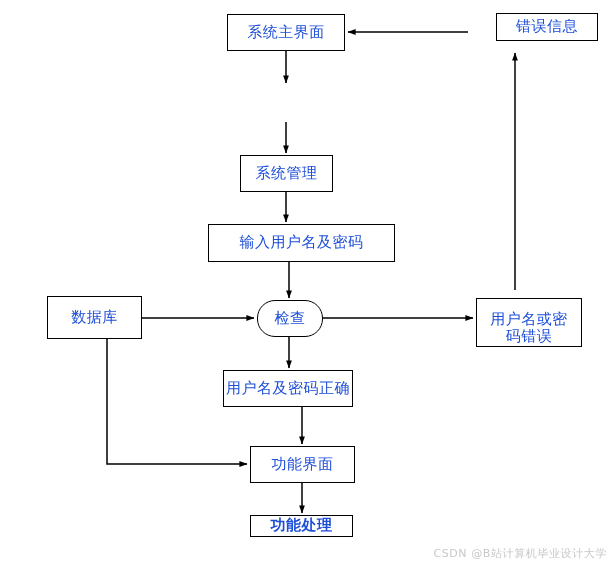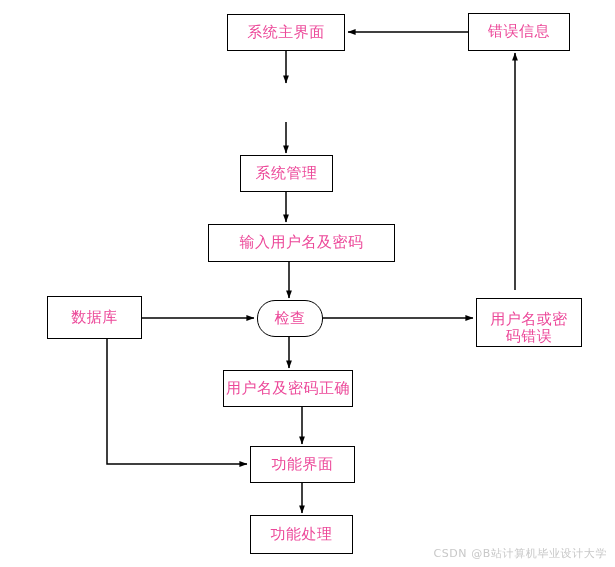--- a/index.html
+++ b/index.html
@@ -19,21 +19,21 @@
   }
   .node {
     position: absolute;
     box-sizing: border-box;
     border: 1.4px solid #000000;
     background: #ffffff;
     display: flex;
     align-items: center;
     justify-content: center;
     text-align: center;
-    color: #ec4899;
+    color: #1d4ed8;
     font-size: 15px;
     line-height: 1.18;
     letter-spacing: 0.5px;
     z-index: 3;
     white-space: pre-line;
   }
   .node-label {
     display: block;
     width: 100%;
     white-space: pre-line;
@@ -96,21 +96,21 @@
       <path d="M107,339 L107,464 L247,464" marker-end="url(#arrow)"></path>
 
       <line x1="302" y1="483" x2="302" y2="513" marker-end="url(#arrow)"></line>
     </g>
   </svg>
 
   <div class="node" style="left:227px; top:14px; width:118px; height:37px;">
     <span class="node-label">系统主界面</span>
   </div>
 
-  <div class="node" style="left:468px; top:13px; width:102px; height:38px;">
+  <div class="node" style="left:496px; top:13px; width:102px; height:28px;">
     <span class="node-label">错误信息</span>
   </div>
 
 
   <div class="node" style="left:240px; top:155px; width:93px; height:37px;">
     <span class="node-label">系统管理</span>
   </div>
 
   <div class="node" style="left:208px; top:224px; width:187px; height:38px;">
     <span class="node-label">输入用户名及密码</span>
@@ -130,19 +130,19 @@
   </div>
 
   <div class="node" style="left:223px; top:370px; width:130px; height:37px;">
     <span class="node-label">用户名及密码正确</span>
   </div>
 
   <div class="node" style="left:250px; top:446px; width:105px; height:37px;">
     <span class="node-label">功能界面</span>
   </div>
 
-  <div class="node" style="left:250px; top:515px; width:103px; height:39px;">
+  <div class="node" style="left:250px; top:515px; width:103px; height:22px;font-weight:bold;">
     <span class="node-label">功能处理</span>
   </div>
 
   <div class="watermark">CSDN @B站计算机毕业设计大学</div>
 
 </div>
 
 </body></html>

